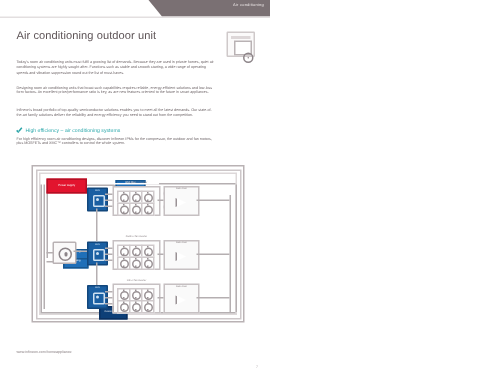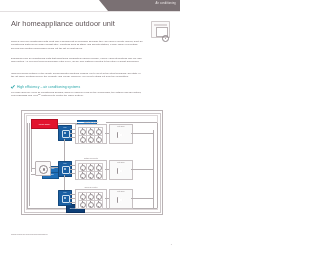--- a/index.html
+++ b/index.html
@@ -240,21 +240,21 @@
 
 <div class="page">
 
   <div class="header">
     <div class="hdr-tab">
       <div class="hdr-tab-label">Air conditioning</div>
     </div>
     <div class="hdr-rule"></div>
   </div>
 
-  <div class="title">Air homeappliance outdoor unit</div>
+  <div class="title">Air conditioning outdoor unit</div>
 
   <div class="prod-icon">
     <div class="bar"></div>
     <div class="body">
       <div class="fan"></div>
     </div>
   </div>
 
   <div class="para p1">Today's room air conditioning units must fulfil a growing list of demands. Because they are used in private homes, quiet air conditioning systems are highly sought after. Functions such as stable and smooth starting, a wide range of operating speeds and vibration suppression round out the list of must-haves.</div>
   <div class="para p2">Designing room air conditioning units that boast such capabilities requires reliable, energy-efficient solutions and low-loss form factors. An excellent price/performance ratio is key, as are new features oriented to the future in smart appliances.</div>

